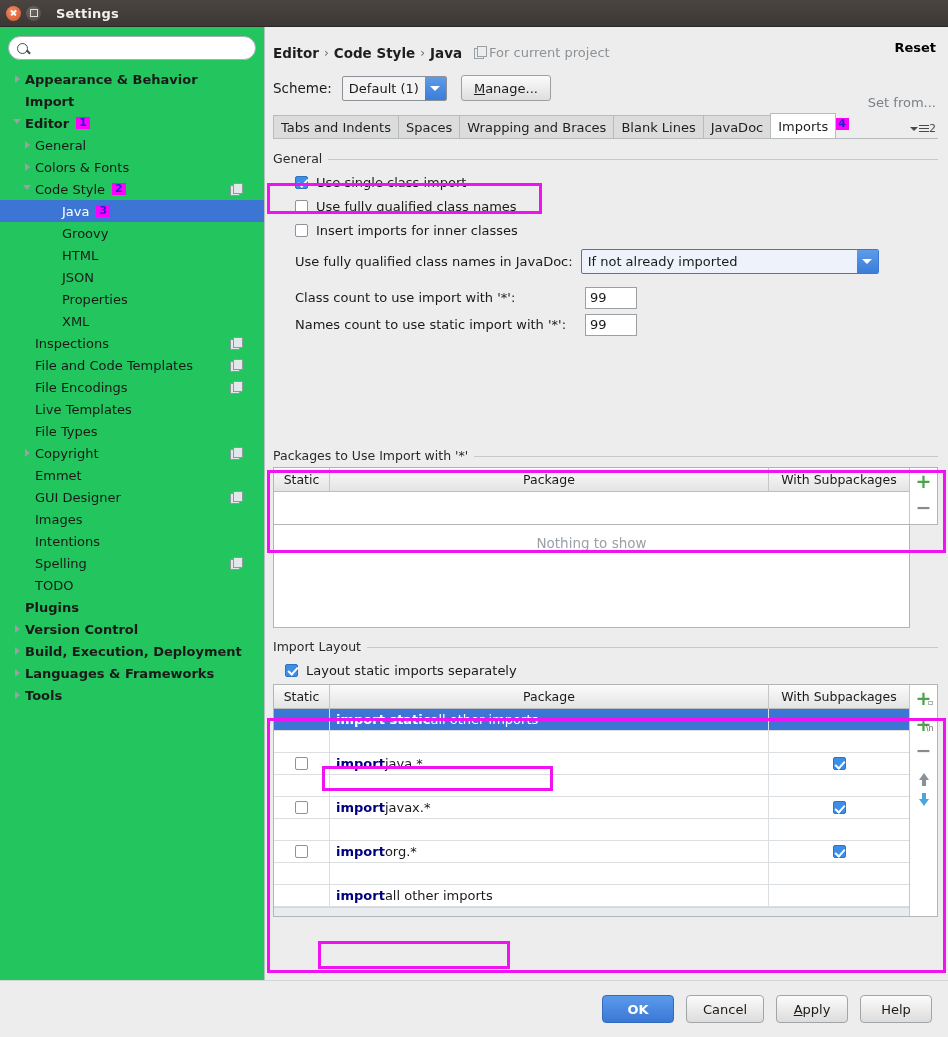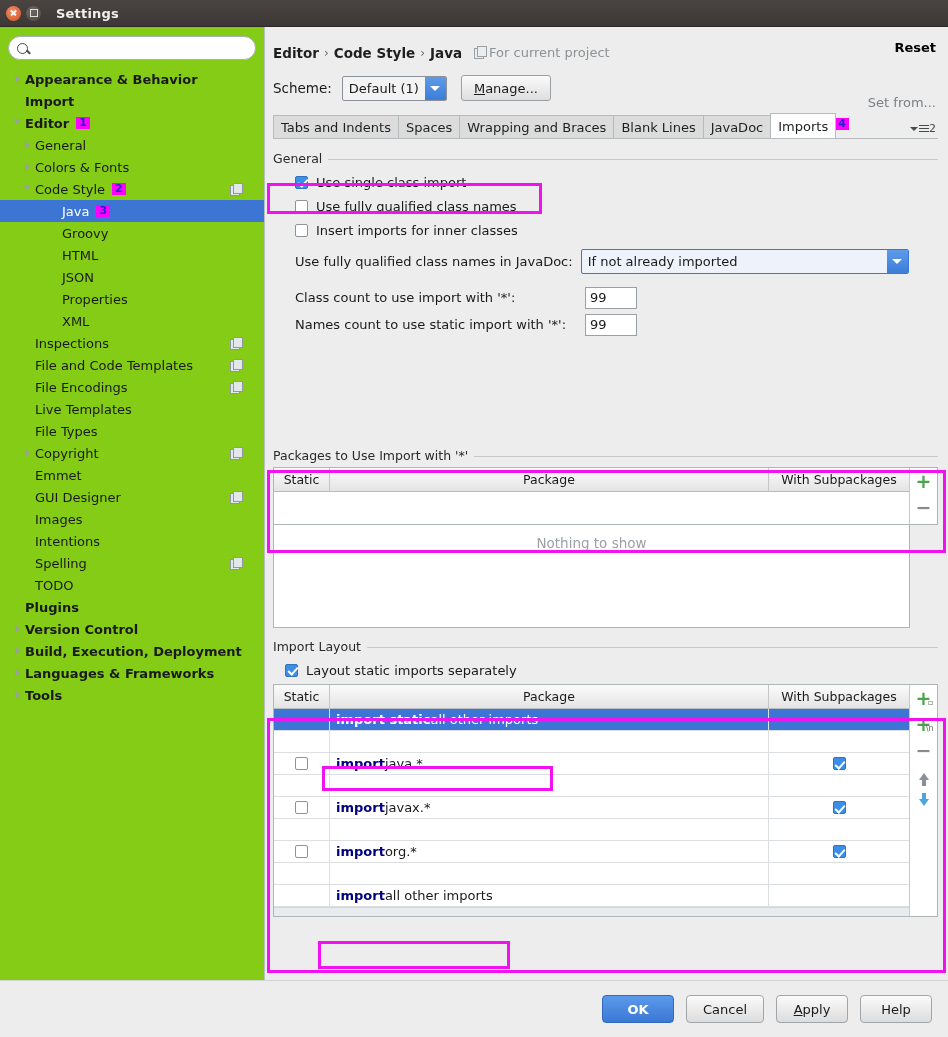--- a/index.html
+++ b/index.html
@@ -31,21 +31,21 @@
   .tb-close::before { transform: rotate(45deg); }
   .tb-close::after  { transform: rotate(-45deg); }
   .tb-max::before { content:""; width:6px; height:6px; border:1.5px solid #e2dedb; }
   .tb-title { color:#f2efed; font-weight:bold; font-size:13px; margin-left:10px; letter-spacing:.2px; }
 
   
   .body-wrap { display:flex; height: 980px; width:100%; }
 
   
   .sidebar {
-    width: 265px; background:#84cc16; border-right:1px solid #b9bec1;
+    width: 265px; background:#22c55e; border-right:1px solid #b9bec1;
     padding-top: 7px; position:relative; flex:none;
   }
   .searchbox {
     margin: 2px 8px 8px 8px; height: 24px;
     background:#fff; border:1px solid #a9b0b5; border-radius:12px;
     display:flex; align-items:center; padding: 0 8px;
   }
   .search-glass { width:11px; height:11px; border:1.6px solid #4a4a4a; border-radius:50%; position:relative; flex:none;}
   .search-glass::after{ content:""; position:absolute; width:5px; height:1.6px; background:#4a4a4a;
                         transform:rotate(45deg); right:-4px; bottom:0px; }
@@ -443,21 +443,21 @@
             <span>Use fully qualified class names</span>
           </div>
           <div class="chk-row">
             <span class="cb"></span>
             <span>Insert imports for inner classes</span>
           </div>
         </div>
 
       <div class="fieldrow" style="margin-top:6px;">
         <span>Use fully qualified class names in JavaDoc:</span>
-        <div class="combo" style="margin-left:8px;width:328px;border-color:#3b78d6;background:#eef3fb;gap:48px;">
+        <div class="combo" style="margin-left:8px;width:298px;border-color:#3b78d6;background:#eef3fb;gap:48px;">
           <span class="val" style="flex:1;">If not already imported</span>
           <span class="arrowbtn">
               <i></i>
             </span>
         </div>
       </div>
 
       <div class="fieldrow" style="margin-top:9px;">
         <span style="width:290px;">Class count to use import with '*':</span>
         <div class="txt" style="width:52px;">

